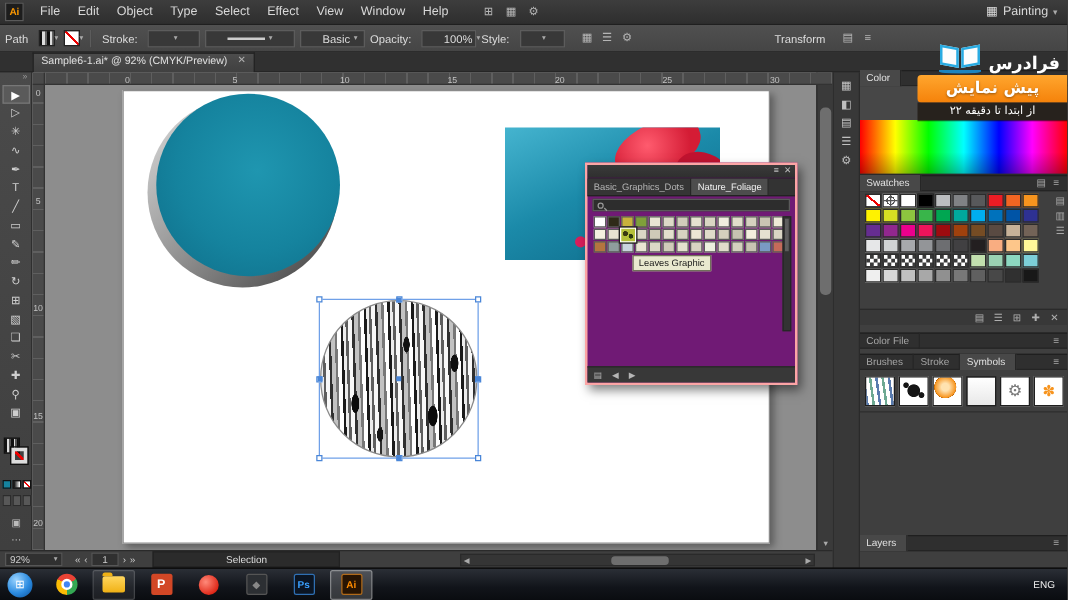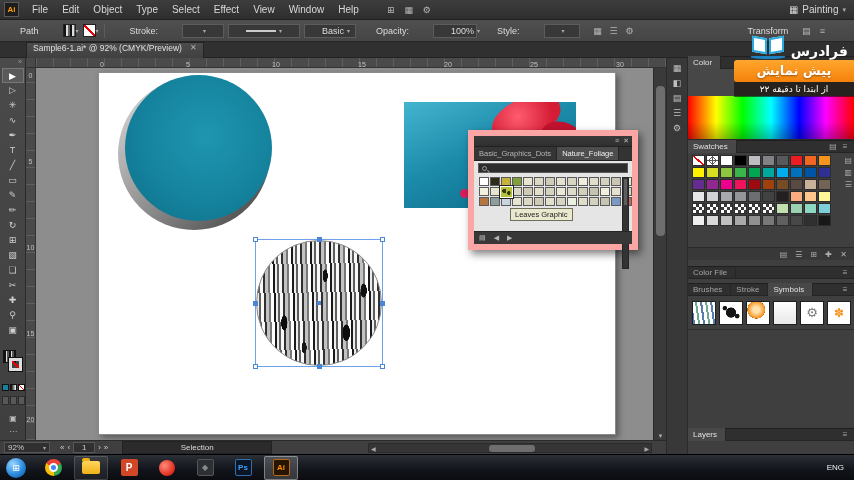--- a/index.html
+++ b/index.html
@@ -11,21 +11,21 @@
 .menubar{position:absolute;left:0;top:0;width:854px;height:20px;background:linear-gradient(#3d3d3d,#2e2e2e);border-bottom:1px solid #1f1f1f;display:flex;align-items:center}
 .ai-badge{width:15px;height:15px;margin:0 6px 0 4px;background:#1d1d1d;border:1px solid #5a5a5a;color:#ff9a00;font-size:8px;font-weight:bold;display:flex;align-items:center;justify-content:center}
 .menu-item{padding:12px 7px;line-height:20px;font-size:10px;color:#d8d8d8;cursor:default}
 .mb-icons{display:flex;margin-left:16px}
 .mb-icons span{width:18px;text-align:center;font-size:9px;color:#b5b5b5}
 .workspace{margin-left:auto;margin-right:8px;display:flex;align-items:center;gap:4px;font-size:10px;color:#d8d8d8}
 .workspace .dd-arrow{font-size:7px;color:#aaa}
 
 
 .controlbar{position:absolute;left:0;top:20px;width:854px;height:22px;background:linear-gradient(#505050,#454545);border-bottom:1px solid #262626;display:flex;align-items:center;font-size:9px}
-.cb-label{margin:0 20px;color:#ddd}
+.cb-label{margin:0 4px;color:#ddd}
 .cb-sw{width:13px;height:13px;border:1px solid #222;margin-left:4px}
 .cb-fill{background:repeating-linear-gradient(90deg,#111 0 2px,#ddd 2px 4px,#666 4px 6px)}
 .cb-stroke{background:linear-gradient(to top right,#fff 45%,#e00 45% 55%,#fff 55%)}
 .dd{height:14px;background:#383838;border:1px solid #5c5c5c;display:flex;align-items:center;padding:0 17px;margin-left:4px;color:#ddd;gap:3px}
 .dd .dd-arrow{font-size:6px;color:#aaa;margin-left:auto}
 .cb-line{width:56px;height:2px;background:#ccc}
 .cb-icons{display:flex;margin-left:10px}
 .cb-icons span{width:16px;text-align:center;font-size:9px;color:#b5b5b5}
 .cb-transform{margin-left:110px;color:#ddd}
 .cb-sep{width:1px;height:14px;background:#2c2c2c;margin:0 5px;border-right:1px solid #5c5c5c}
@@ -90,21 +90,21 @@
  radial-gradient(ellipse 5px 11px at 86% 40%,#101010 60%,transparent 66%),
  repeating-linear-gradient(88deg,#1a1a1a 0 2px,#ececec 2px 4px,#5e5e5e 4px 6px,#f8f8f8 6px 9px,#303030 9px 11px,#c2c2c2 11px 14px,#777 14px 16px,#fff 16px 19px)}
 .bbox{position:absolute;left:156px;top:166px;width:128px;height:128px;border:1px solid #6fa0e8}
 .hd{position:absolute;width:5px;height:5px;background:#fff;border:1px solid #4a86d8}
 .anch{position:absolute;width:4px;height:4px;background:#4a86d8}
 .vscroll{position:absolute;left:627px;top:0;width:13px;height:382px;background:#3a3a3a;border-left:1px solid #2a2a2a}
 .vscroll .thumb{position:absolute;left:2px;top:28px;width:9px;height:150px;background:#6e6e6e;border-radius:4px}
 .vscroll .ar{position:absolute;left:0;width:13px;font-size:6px;color:#aaa;text-align:center}
 
 
-.libpanel{position:absolute;left:468px;top:130px;width:170px;height:120px;background:#e5e5e5;border:6px solid #fca5a5;box-shadow:3px 4px 8px rgba(0,0,0,.5);z-index:40}
+.libpanel{position:absolute;left:468px;top:130px;width:170px;height:178px;background:#701a75;border:2px solid #fca5a5;box-shadow:3px 4px 8px rgba(0,0,0,.5);z-index:40}
 .lp-title{height:11px;background:linear-gradient(#3a3a3a,#2f2f2f);border-bottom:1px solid #222;display:flex;align-items:center;justify-content:flex-end;padding:0 3px;gap:4px}
 .lp-title span{font-size:7px;color:#bbb;line-height:10px}
 .lp-tabs{height:14px;display:flex;background:#333;border-bottom:1px solid #222}
 .lp-tab{font-size:7.5px;padding:2px 5px;color:#b5b5b5;background:#353535;border-right:1px solid #262626}
 .lp-tab.active{background:#4d4d4d;color:#efefef}
 .lp-search{height:14px;padding:2px 4px}
 .lp-search .box{height:10px;background:#2d2d2d;border:1px solid #5a5a5a;display:flex;align-items:center;padding-left:3px}
 .mag{width:5px;height:5px;border:1px solid #999;border-radius:50%;position:relative}
 .mag:after{content:"";position:absolute;left:4px;top:4px;width:3px;height:1px;background:#999;transform:rotate(45deg)}
 .lp-grid{position:absolute;left:5px;top:41px;width:154px;display:flex;flex-wrap:wrap;gap:1px}

